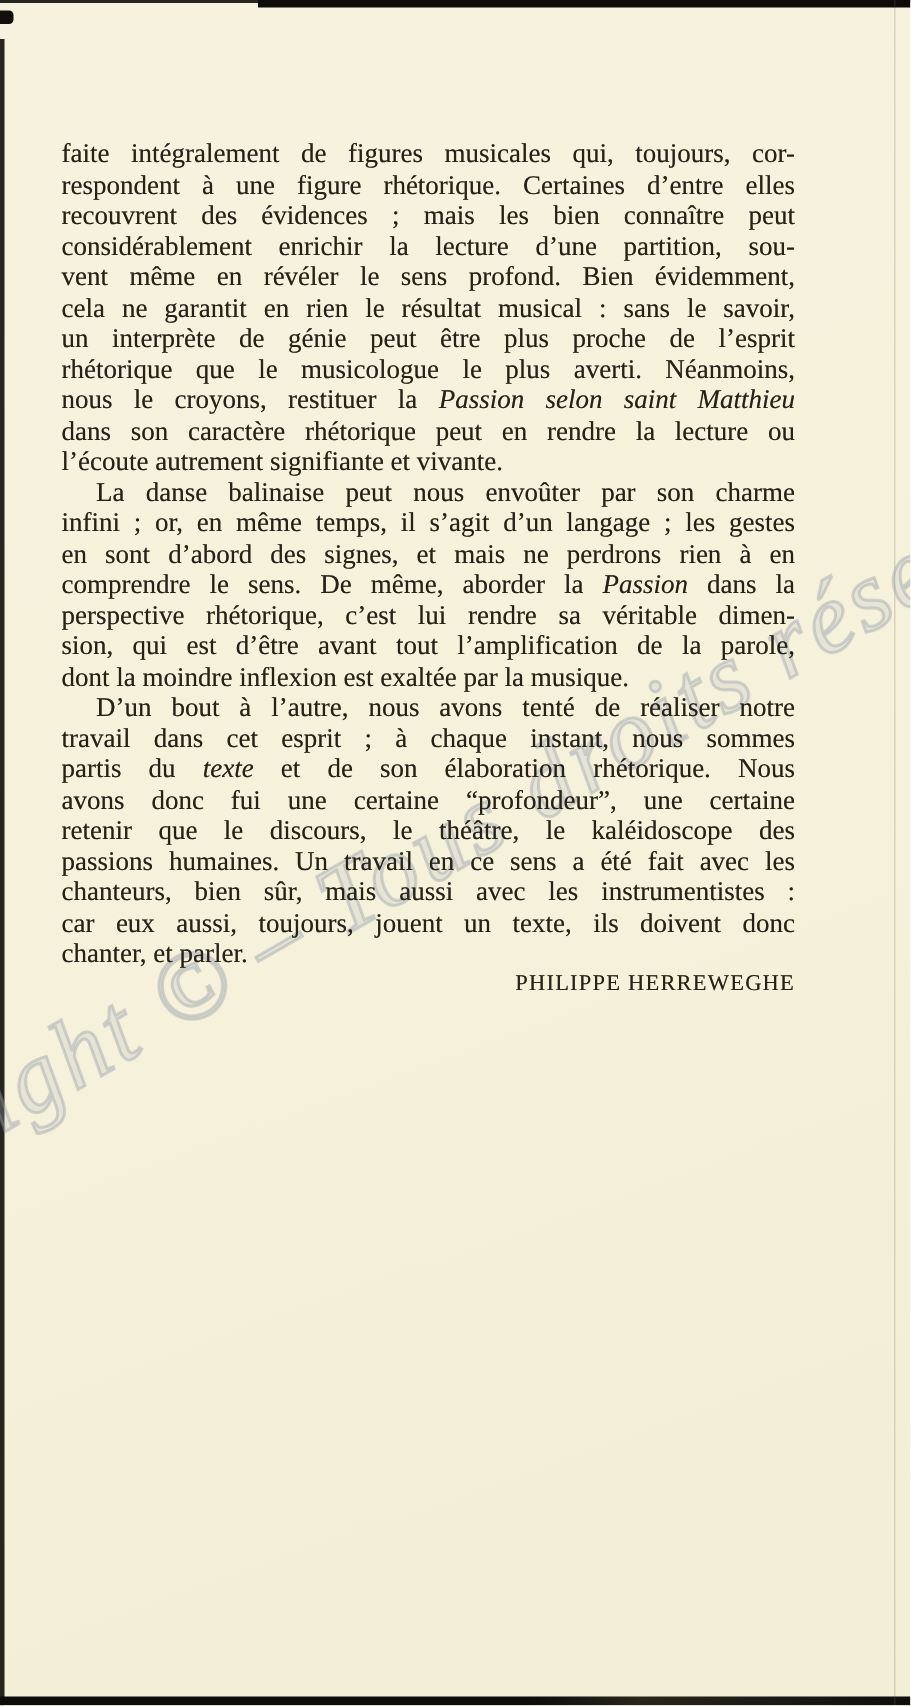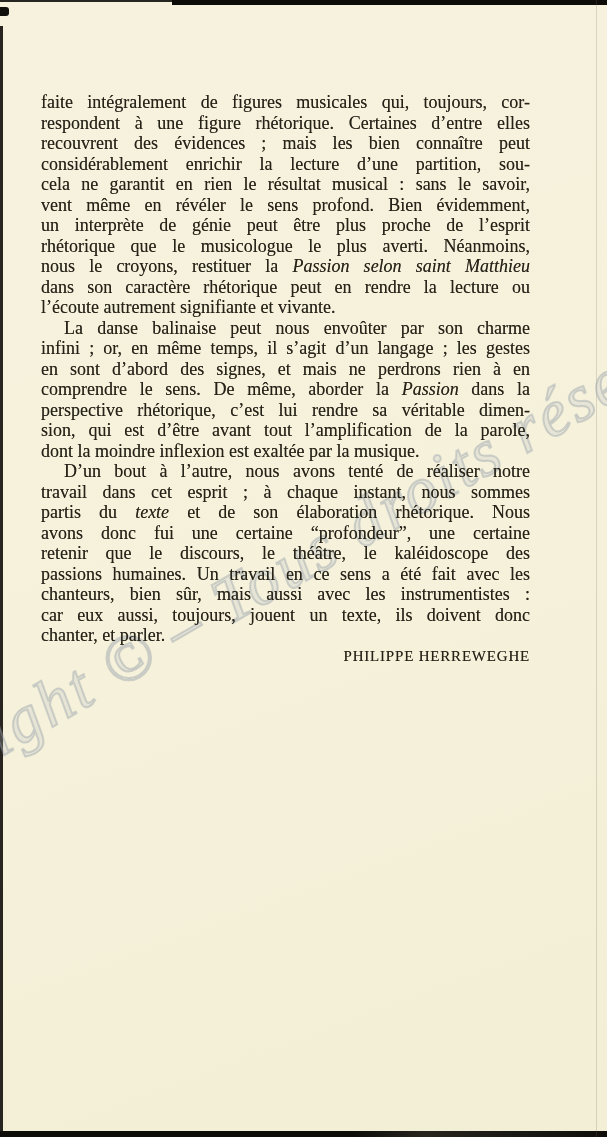--- a/index.html
+++ b/index.html
@@ -89,22 +89,22 @@
   <div class="scanline-right"></div>
 
   <div class="watermark">Copyright © – Tous droits réservés</div>
 
   <div class="text-block">
     <div>
         <div class="line"><span>faite intégralement de figures musicales qui, toujours, cor-</span></div>
         <div class="line"><span>respondent à une figure rhétorique. Certaines d’entre elles</span></div>
         <div class="line"><span>recouvrent des évidences ; mais les bien connaître peut</span></div>
         <div class="line"><span>considérablement enrichir la lecture d’une partition, sou-</span></div>
+        <div class="line"><span>vent même en révéler le sens profond. Bien évidemment,</span></div>
         <div class="line"><span>cela ne garantit en rien le résultat musical : sans le savoir,</span></div>
-        <div class="line"><span>vent même en révéler le sens profond. Bien évidemment,</span></div>
         <div class="line"><span>un interprète de génie peut être plus proche de l’esprit</span></div>
         <div class="line"><span>rhétorique que le musicologue le plus averti. Néanmoins,</span></div>
         <div class="line"><span>nous le croyons, restituer la </span><em>Passion selon saint Matthieu</em></div>
         <div class="line"><span>dans son caractère rhétorique peut en rendre la lecture ou</span></div>
         <div class="line last"><span>l’écoute autrement signifiante et vivante.</span></div>
         <div class="line indent"><span>La danse balinaise peut nous envoûter par son charme</span></div>
         <div class="line"><span>infini ; or, en même temps, il s’agit d’un langage ; les gestes</span></div>
         <div class="line"><span>en sont d’abord des signes, et mais ne perdrons rien à en</span></div>
         <div class="line"><span>comprendre le sens. De même, aborder la </span><em>Passion</em><span> dans la</span></div>
         <div class="line"><span>perspective rhétorique, c’est lui rendre sa véritable dimen-</span></div>

